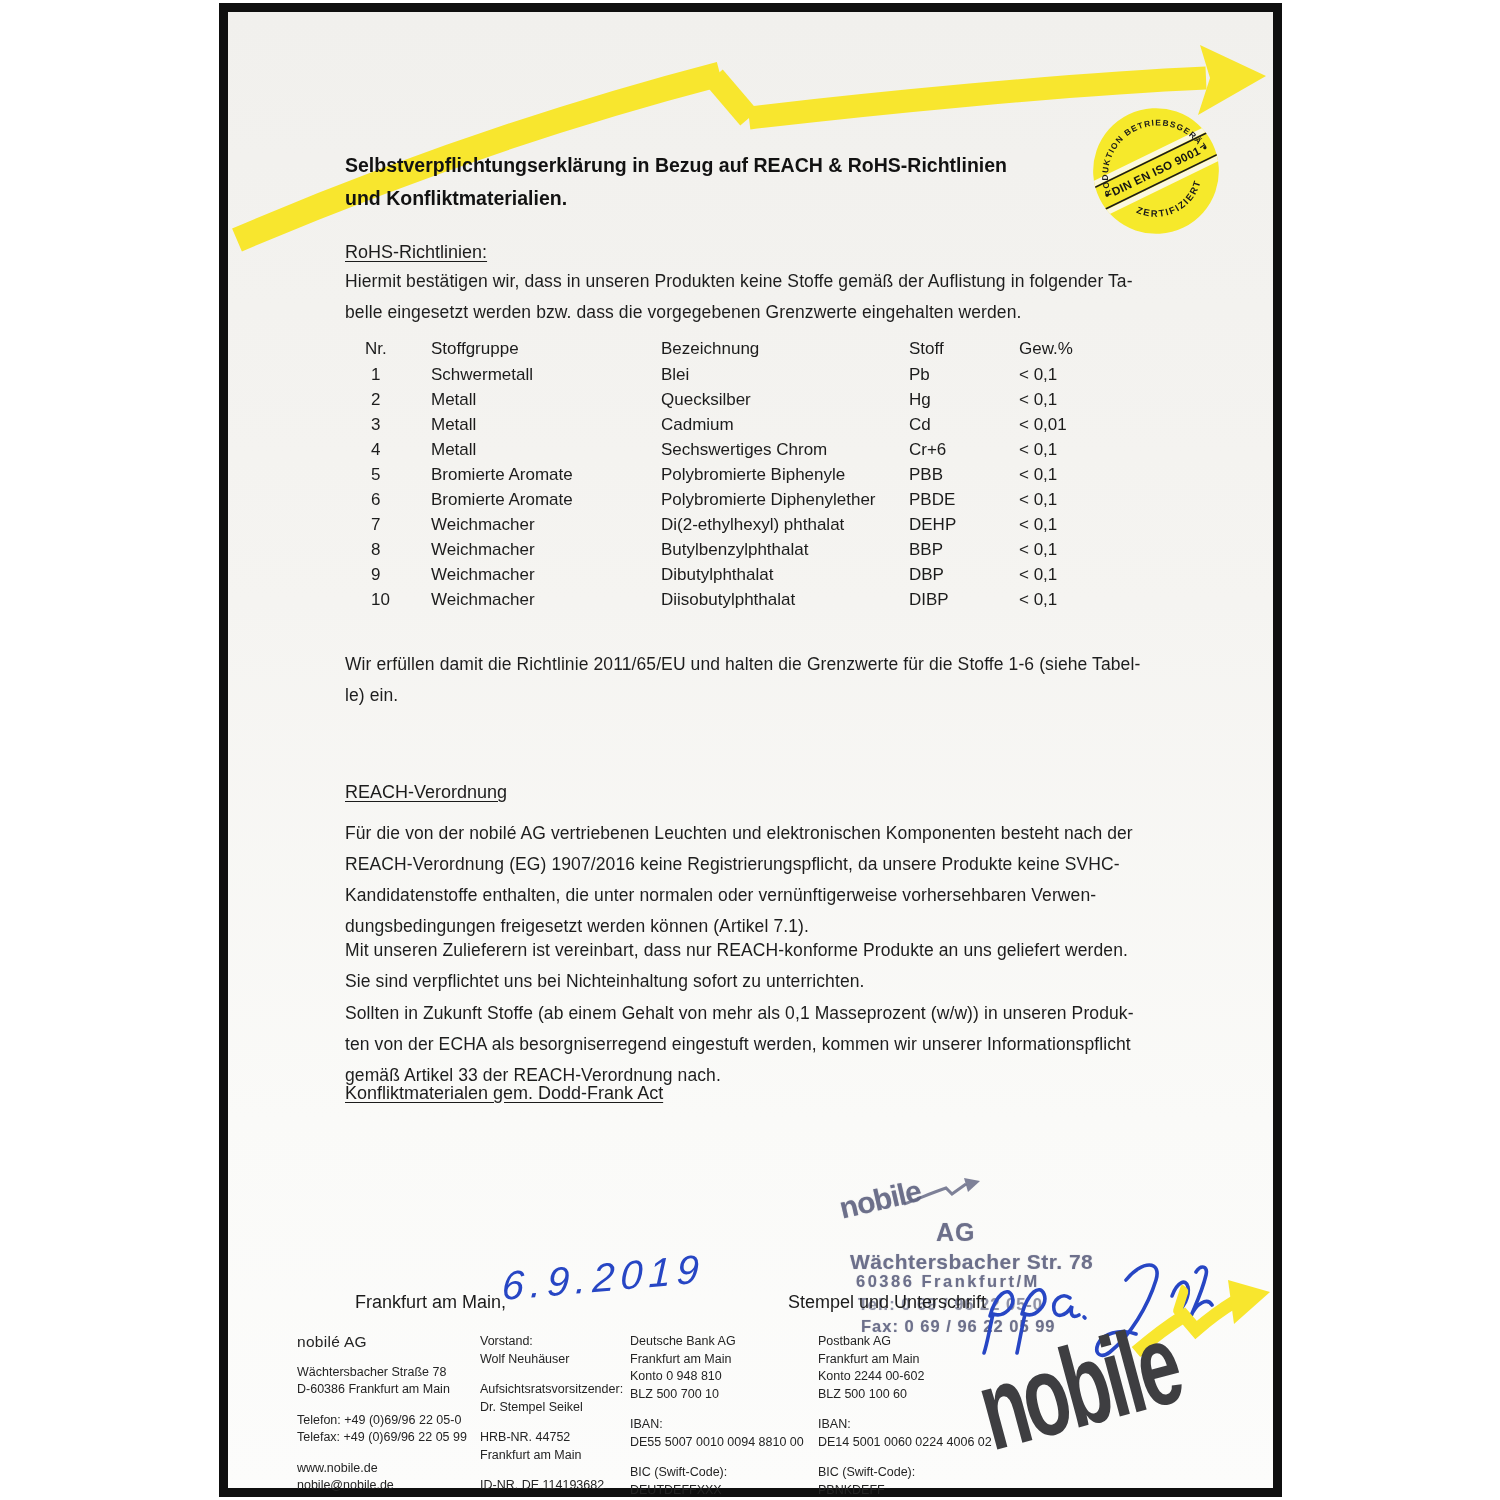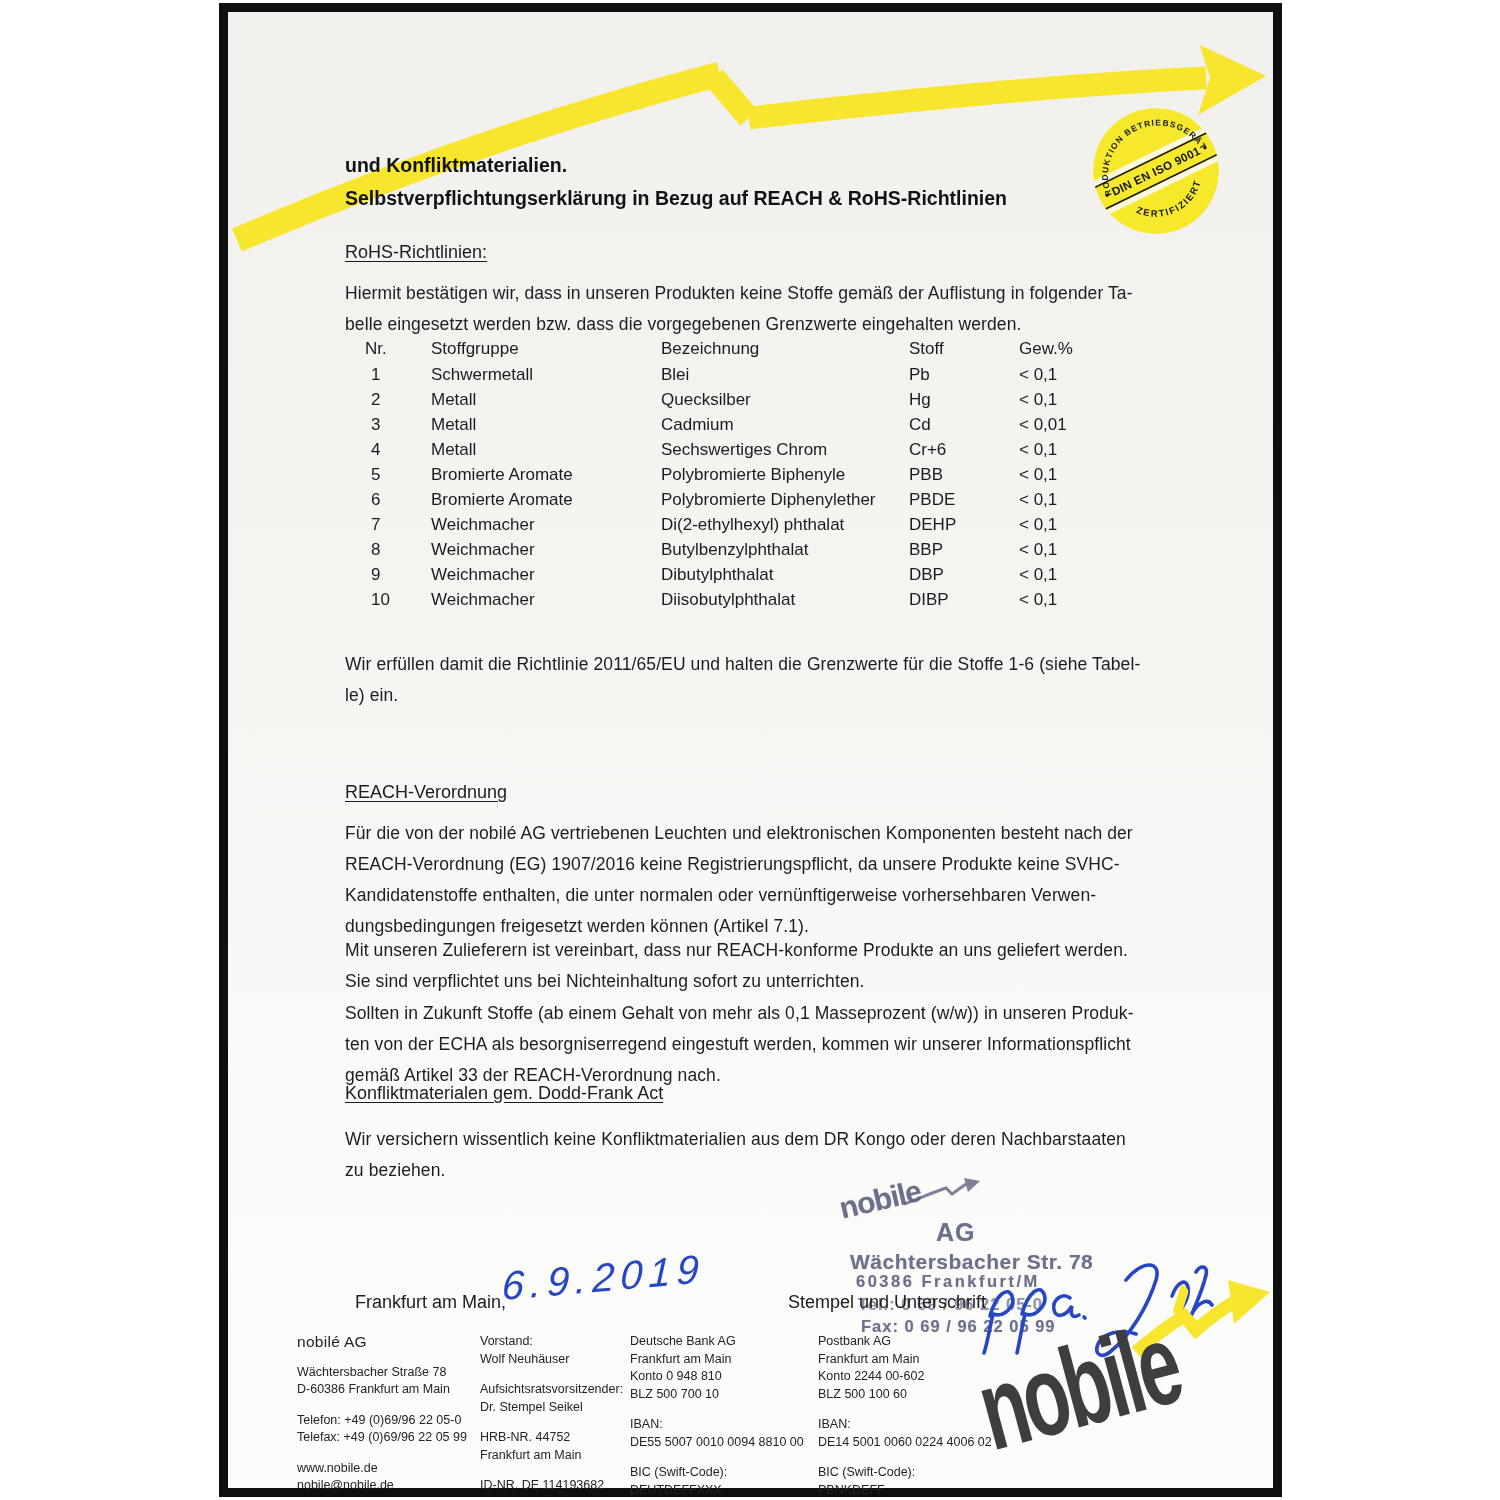--- a/index.html
+++ b/index.html
@@ -81,26 +81,26 @@
         <textPath href="#arcTop" startOffset="50%" text-anchor="middle">PRODUKTION BETRIEBSGERÄTE</textPath>
       </text>
       <text x="63" y="67" text-anchor="middle" font-family="Liberation Sans, sans-serif" font-size="11" font-weight="bold" fill="#141414" letter-spacing=".4">• DIN EN ISO 9001 •</text>
       <text font-family="Liberation Sans, sans-serif" font-size="9" font-weight="bold" fill="#1a1a1a" letter-spacing="1.6">
         <textPath href="#arcBot" startOffset="50%" text-anchor="middle">ZERTIFIZIERT</textPath>
       </text>
     </g>
   </svg>
 
   <div class="abs title" style="left:117px;top:137px;">
+    <div>Selbstverpflichtungserklärung in Bezug auf REACH &amp; RoHS-Richtlinien</div>
     <div>und Konfliktmaterialien.</div>
-    <div>Selbstverpflichtungserklärung in Bezug auf REACH &amp; RoHS-Richtlinien</div>
   </div>
 
   <div class="abs heading" style="left:117px;top:230px;">RoHS-Richtlinien:</div>
-  <div class="abs para" style="left:117px;top:266px;">Hiermit bestätigen wir, dass in unseren Produkten keine Stoffe gemäß der Auflistung in folgender Ta-<br>belle eingesetzt werden bzw. dass die vorgegebenen Grenzwerte eingehalten werden.</div>
+  <div class="abs para" style="left:117px;top:254px;">Hiermit bestätigen wir, dass in unseren Produkten keine Stoffe gemäß der Auflistung in folgender Ta-<br>belle eingesetzt werden bzw. dass die vorgegebenen Grenzwerte eingehalten werden.</div>
 
   <table class="subs abs" style="left:137px;top:327px;">
     <thead>
       <tr>
         <th class="c0">Nr.</th>
         <th class="c1">Stoffgruppe</th>
         <th class="c2">Bezeichnung</th>
         <th class="c3">Stoff</th>
         <th class="c4">Gew.%</th>
       </tr>
@@ -180,21 +180,20 @@
   </table>
 
   <div class="abs para" style="left:117px;top:637px;">Wir erfüllen damit die Richtlinie 2011/65/EU und halten die Grenzwerte für die Stoffe 1-6 (siehe Tabel-<br>le) ein.</div>
 
   <div class="abs heading" style="left:117px;top:770px;">REACH-Verordnung</div>
   <div class="abs para" style="left:117px;top:806px;">Für die von der nobilé AG vertriebenen Leuchten und elektronischen Komponenten besteht nach der<br>REACH-Verordnung (EG) 1907/2016 keine Registrierungspflicht, da unsere Produkte keine SVHC-<br>Kandidatenstoffe enthalten, die unter normalen oder vernünftigerweise vorhersehbaren Verwen-<br>dungsbedingungen freigesetzt werden können (Artikel 7.1).</div>
   <div class="abs para" style="left:117px;top:923px;">Mit unseren Zulieferern ist vereinbart, dass nur REACH-konforme Produkte an uns geliefert werden.<br>Sie sind verpflichtet uns bei Nichteinhaltung sofort zu unterrichten.</div>
   <div class="abs para" style="left:117px;top:986px;">Sollten in Zukunft Stoffe (ab einem Gehalt von mehr als 0,1 Masseprozent (w/w)) in unseren Produk-<br>ten von der ECHA als besorgniserregend eingestuft werden, kommen wir unserer Informationspflicht<br>gemäß Artikel 33 der REACH-Verordnung nach.</div>
 
   <div class="abs heading" style="left:117px;top:1071px;">Konfliktmaterialen gem. Dodd-Frank Act</div>
-  <div class="abs para" style="left:117px;top:1112px;">Wir versichern wissentlich keine Konfliktmaterialien aus dem DR Kongo oder deren Nachbarstaaten<br>zu beziehen.</div>
 
   <div class="abs stampTxt stamp-logo" style="left:612px;top:1180px;">nobile</div>
   <svg class="abs" style="left:672px;top:1164px;" width="84" height="32" viewBox="0 0 84 32">
     <path d="M4,28 C20,22 34,16 46,12 L52,18 66,8" stroke="rgba(95,99,128,.8)" stroke-width="3" fill="none"></path>
     <polygon points="64,2 80,5 68,16" fill="rgba(95,99,128,.8)"></polygon>
   </svg>
   <div class="abs stampTxt" style="left:708px;top:1206px;font-size:25px;letter-spacing:1px;">AG</div>
   <div class="abs stampTxt" style="left:622px;top:1238px;font-size:21px;letter-spacing:.5px;">Wächtersbacher Str. 78</div>
   <div class="abs stampTxt" style="left:628px;top:1260px;font-size:16.5px;letter-spacing:2.5px;">60386 Frankfurt/M</div>
   <div class="abs stampTxt" style="left:630px;top:1283px;font-size:16.5px;letter-spacing:1px;opacity:.75;">Tel.: 0 69 / 96 22 05-0</div>

